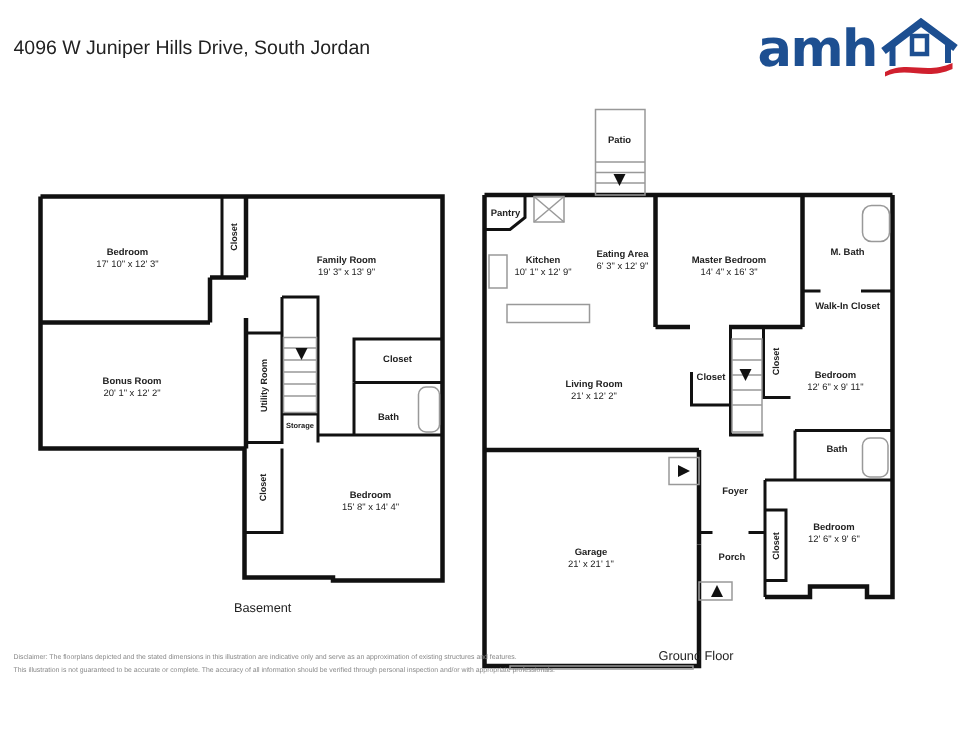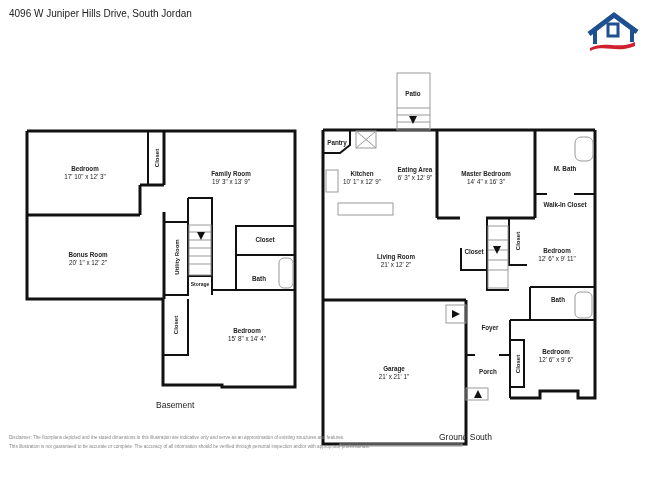--- a/index.html
+++ b/index.html
@@ -1,33 +1,34 @@
 <!DOCTYPE html>
 <html><head>
 <meta charset="utf-8">
 <style>
   html, body { margin:0; padding:0; background:#fff; }
   body { width:650px; height:488px; position:relative; overflow:hidden; font-family:"Liberation Sans", sans-serif; color:#222; }
-  .address { position:absolute; left:9px; top:8px; font-size:10px; color:#222; }
+  .address { position:absolute; left:9px; top:24px; font-size:13px; color:#222; }
   .logo { position:absolute; left:505px; top:10px; width:135px; height:42px; }
   .logo-text { position:absolute; left:0; top:6px; font-size:34px; font-weight:bold; color:#1d4f91; letter-spacing:-1px; font-family:"DejaVu Sans", sans-serif; line-height:34px;}
   svg.plan { position:absolute; left:0; top:0; }
   .lbl { position:absolute; font-size:6.3px; text-align:center; line-height:8px; transform:translate(-50%,-50%); white-space:nowrap; }
   .lbl b { font-weight:bold; display:block; font-size:6.3px; }
   .lbl span { display:block; font-weight:normal; }
   .vlbl { position:absolute; font-size:6px; font-weight:bold; transform:translate(-50%,-50%) rotate(-90deg); white-space:nowrap; }
   .floor-title { position:absolute; font-size:8.5px; color:#222; }
   .disclaimer { position:absolute; left:9px; top:433px; font-size:4.6px; color:#888; line-height:9px; }
 </style>
 </head>
 <body>
 
 <div class="address">4096 W Juniper Hills Drive, South Jordan</div>
 
 <div class="logo">
+  <div class="logo-text">amh</div>
   <svg width="135" height="42" style="position:absolute;left:0;top:0">
     <polyline points="84,24 109,5 132,22" fill="none" stroke="#1d4f91" stroke-width="5"></polyline>
     <rect x="103" y="14" width="10" height="12" fill="none" stroke="#1d4f91" stroke-width="3"></rect>
     <line x1="90" y1="20" x2="90" y2="34" stroke="#1d4f91" stroke-width="4"></line>
     <line x1="127" y1="20" x2="127" y2="32" stroke="#1d4f91" stroke-width="4"></line>
     <path d="M85,38 C100,30 112,40 130,32 L130,36 C112,44 100,34 85,41 Z" fill="#d0202e"></path>
   </svg>
 </div>
 
 <svg class="plan" width="650" height="488">
@@ -191,18 +192,18 @@
     <b>Bedroom</b>
     <span>12' 6" x 9' 6"</span>
   </div>
 <div class="lbl" style="left:488px;top:372px">
     <b>Porch</b>
   </div>
 <div class="lbl" style="left:394px;top:373px">
     <b>Garage</b>
     <span>21' x 21' 1"</span>
   </div>
-<div class="floor-title" style="left:439px;top:432px">Ground South</div>
+<div class="floor-title" style="left:439px;top:432px">Ground Floor</div>
 
 <div class="disclaimer">
   <div>Disclaimer: The floorplans depicted and the stated dimensions in this illustration are indicative only and serve as an approximation of existing structures and features.</div>
   <div>This illustration is not guaranteed to be accurate or complete. The accuracy of all information should be verified through personal inspection and/or with appropriate professionals.</div>
 </div>
 
 </body></html>

